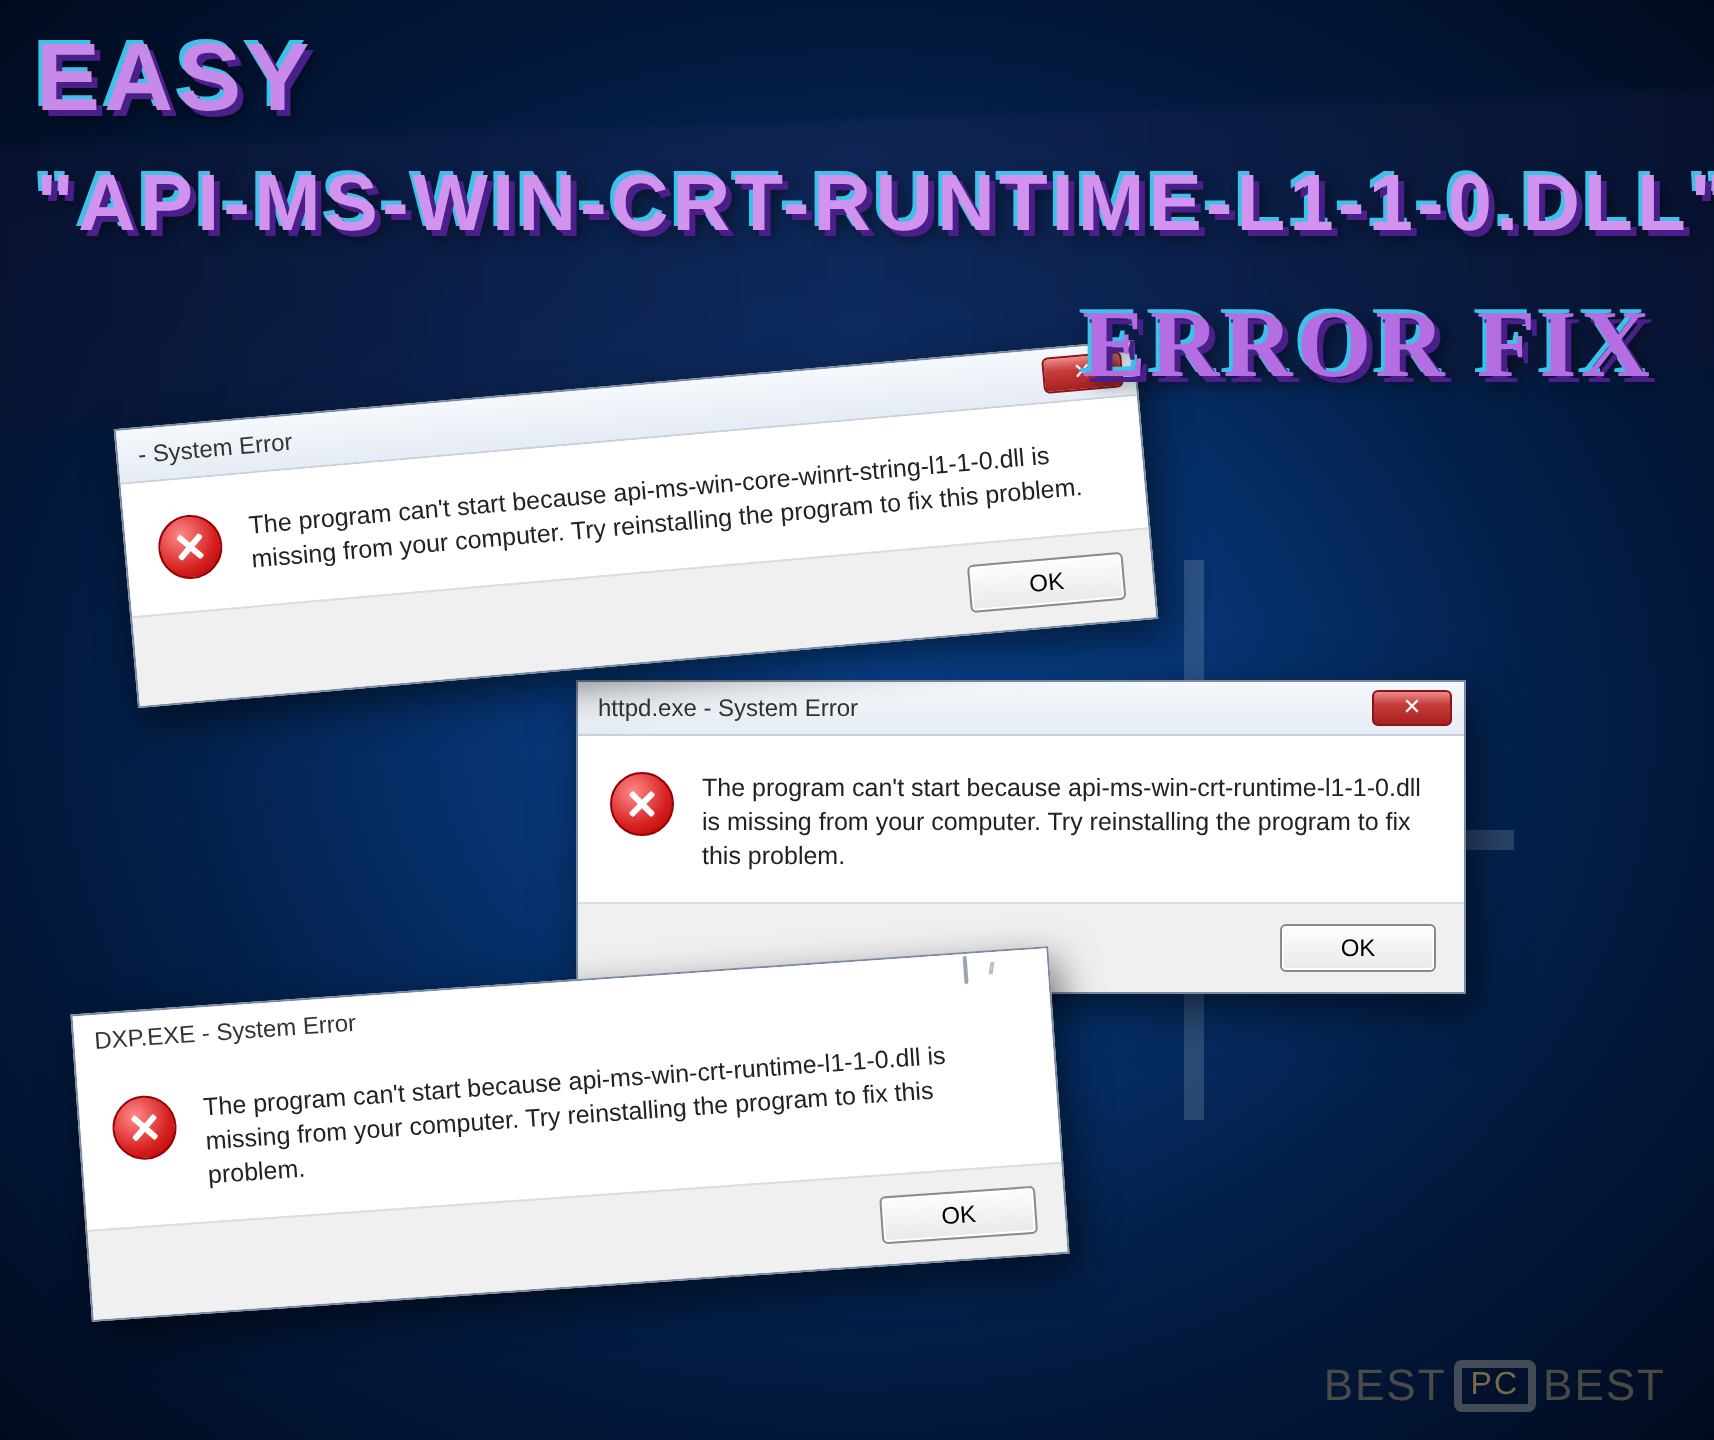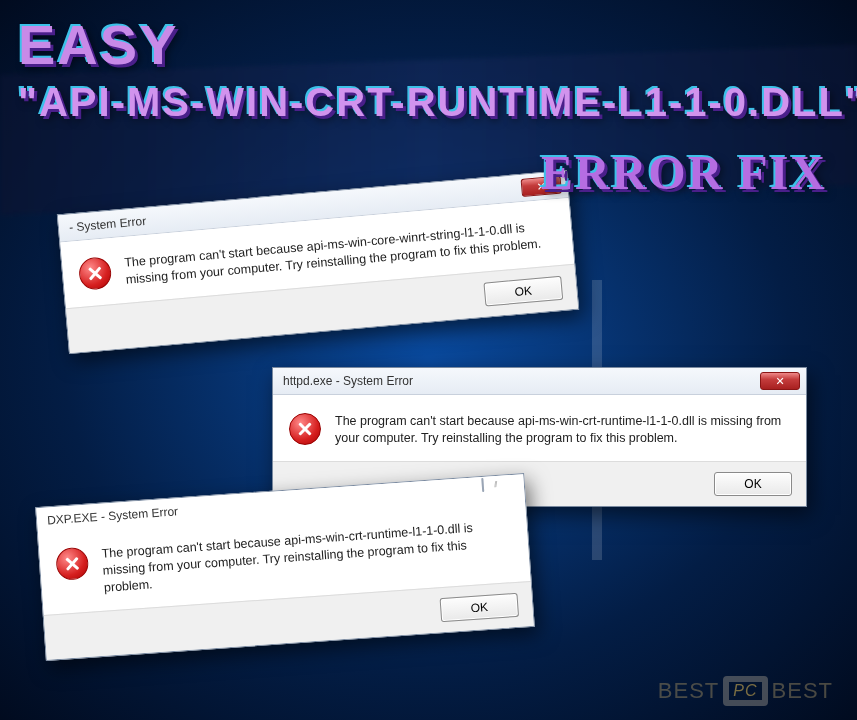--- a/index.html
+++ b/index.html
@@ -43,21 +43,21 @@
     
     .headline {
       position: absolute;
       z-index: 50;
       font-family: Impact, "Arial Black", sans-serif;
       color: #b16de0;
       text-shadow: 3px 3px 0 #4a1f8a, -2px -2px 0 #3cc1e8, 4px 4px 8px rgba(0,0,0,0.6);
       letter-spacing: 2px;
       font-weight: 900;
     }
-    .h-easy { top: 12px; left: 18px; font-size: 56px; color: #c88ae8; }
+    .h-easy { top: 12px; left: 18px; font-size: 48px; color: #c88ae8; }
     .h-main { top: 80px; left: 18px; right: 18px; font-size: 40px; color: #d193ed; white-space: nowrap; }
     .h-errorfix { top: 145px; right: 30px; font-size: 48px; color: #b56de2; font-family: Liberation Serif, serif; }
     
     
     .dialog {
       position: absolute;
       background: #fff;
       border: 1px solid #7a8aa0;
       box-shadow: 4px 8px 20px rgba(0,0,0,0.55);
     }
@@ -145,21 +145,21 @@
       padding: 4px 12px;
       background: linear-gradient(#fdfdfd, #e9e9e9);
       border: 1px solid #8a8a8a;
       border-radius: 3px;
       font-size: 12px;
       cursor: pointer;
       box-shadow: inset 0 0 0 1px #fff;
     }
     
     .d1 { top: 192px; left: 62px; width: 512px; transform: rotate(-5deg); z-index: 20; }
-    .d2 { top: 340px; left: 272px; width: 535px; z-index: 15; margin-top: 27px; }
+    .d2 { top: 340px; left: 288px; width: 445px; z-index: 15; }
     .d3 { top: 490px; left: 40px; width: 490px; transform: rotate(-4deg); z-index: 25; }
     
     .d3 .titlebar { background: #fff; border-bottom: none; padding-top: 6px; }
     .d3 .close-area { position: absolute; top: -2px; right: 40px; }
     
     .brand {
       position: absolute;
       bottom: 14px;
       right: 24px;
       color: #7a7055;
@@ -168,26 +168,25 @@
       letter-spacing: 1px;
       opacity: 0.6;
       display: flex;
       align-items: center;
       gap: 4px;
     }
     .brand .pc {
       display: inline-flex;
       align-items: center;
       justify-content: center;
-      border: 6px solid #737373;
+      border: 4px solid #737373;
       color: #c9a84f;
       padding: 0 4px;
       font-size: 16px;
       border-radius: 4px;
-      font-style: italic;
     }
   </style>
 </head>
 <body>
 
 <div class="bg-stroke"></div>
 <div class="win-hint"></div>
 
 <div class="headline h-easy">EASY</div>
 <div class="headline h-main">"API-MS-WIN-CRT-RUNTIME-L1-1-0.DLL"</div>

